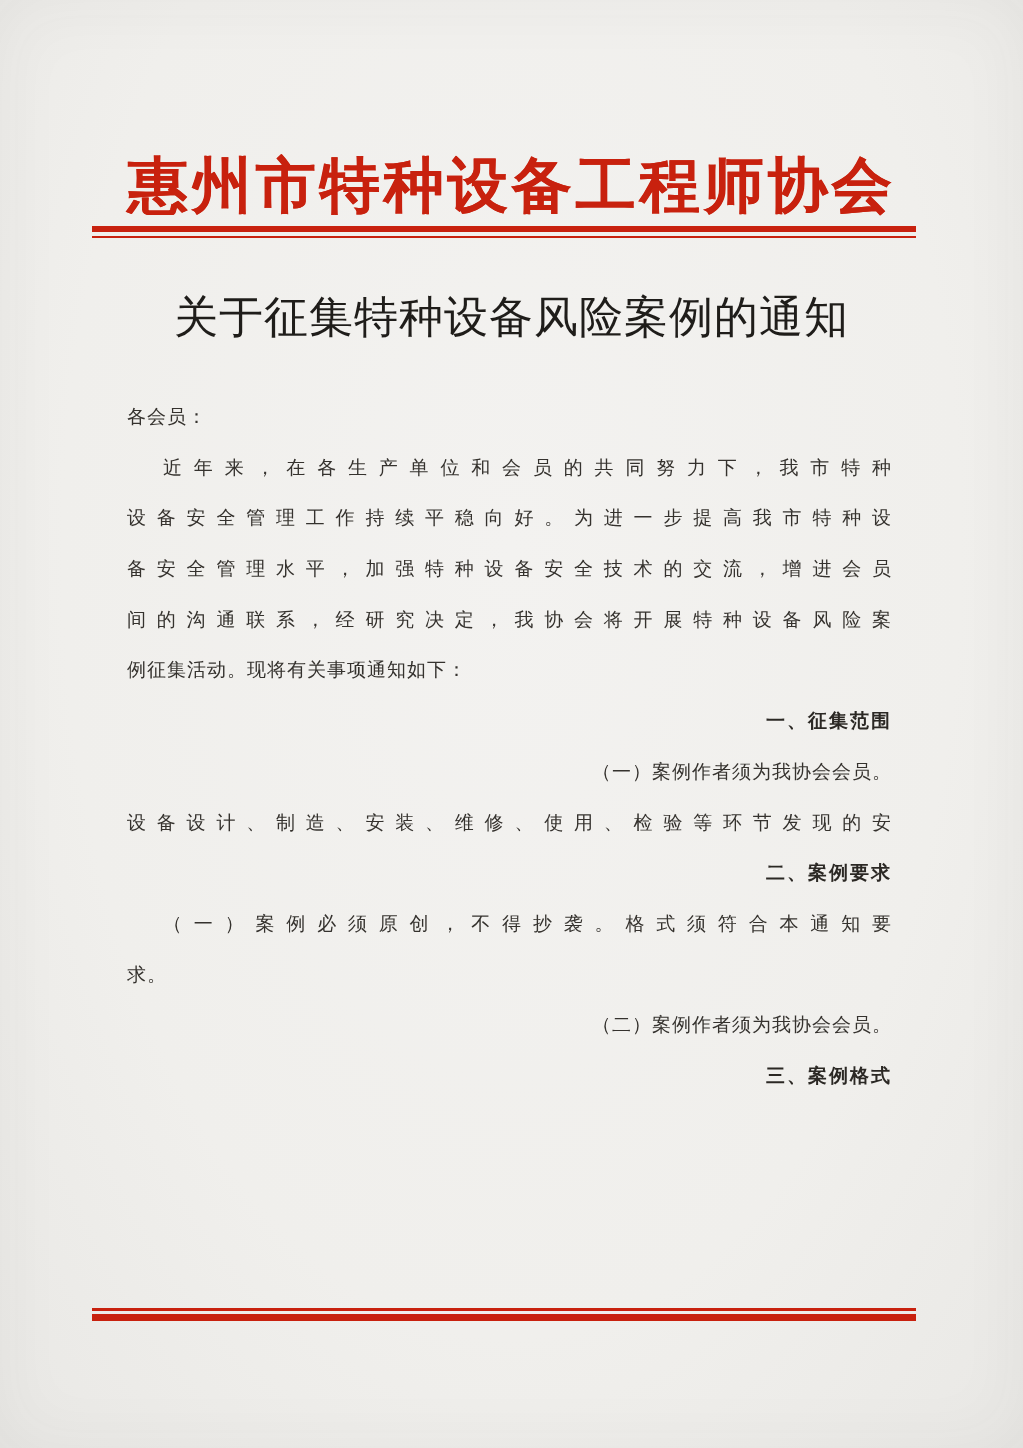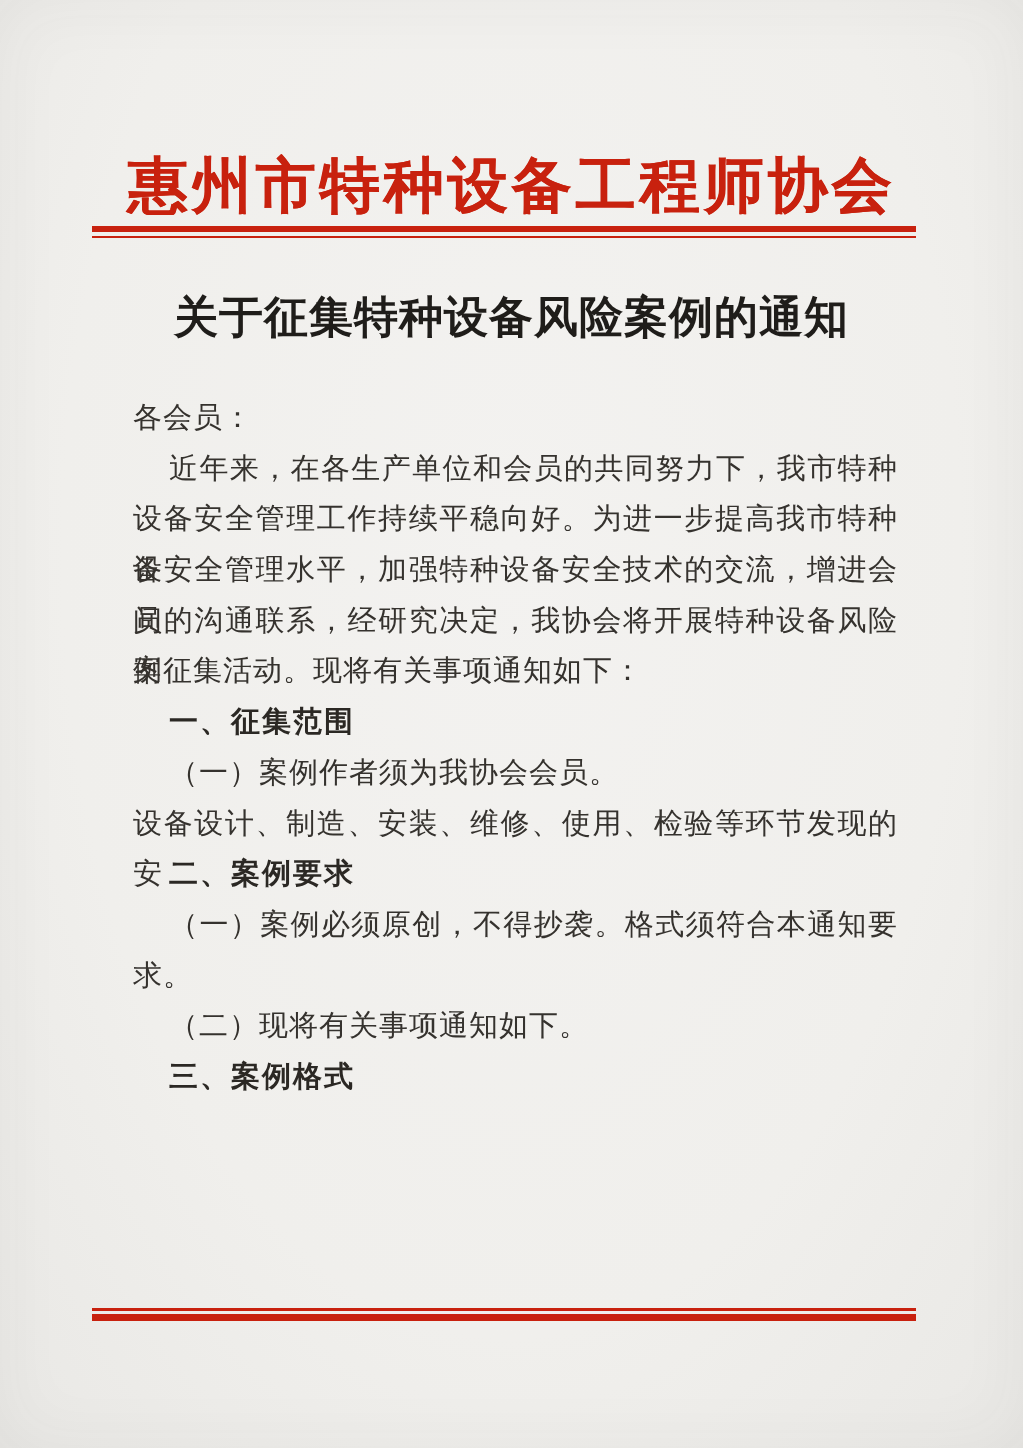--- a/index.html
+++ b/index.html
@@ -40,38 +40,38 @@
   .rule.f-thin  { top: 1308px; height: 3px; }
   .rule.f-thick { top: 1314px; height: 7px; }
 
   
   .doc-title {
     position: absolute;
     top: 288px; left: 0; width: 100%;
     margin: 0;
     text-align: center;
     font-size: 44px;
-    font-weight: bold;
+    font-weight: normal;
     letter-spacing: 1px;
     color: #1f1d1a;
   }
 
   
   .body-text {
     position: absolute;
-    top: 392px; left: 133px; width: 765px;
-    font-size: 29px;
+    top: 392px; left: 127px; width: 765px;
+    font-size: 19px;
     color: var(--ink);
   }
   .line {
     height: 50.7px;
     line-height: 50.7px;
     letter-spacing: 1px;
   }
-  .indent { text-indent: 36px; }
+  .indent { text-indent: 36px; text-align: right; }
   .fill {
     text-align: justify;
     text-align-last: justify;
   }
   .heading {
     font-weight: bold;
     color: #2b2824;
     letter-spacing: 2px;
   }
 </style>
@@ -93,20 +93,20 @@
     <div class="line fill">设备安全管理工作持续平稳向好。为进一步提高我市特种设</div>
     <div class="line fill">备安全管理水平，加强特种设备安全技术的交流，增进会员</div>
     <div class="line fill">间的沟通联系，经研究决定，我协会将开展特种设备风险案</div>
     <div class="line">例征集活动。现将有关事项通知如下：</div>
     <div class="line indent heading">一、征集范围</div>
     <div class="line indent">（一）案例作者须为我协会会员。</div>
     <div class="line fill">设备设计、制造、安装、维修、使用、检验等环节发现的安</div>
     <div class="line indent heading">二、案例要求</div>
     <div class="line indent fill">（一）案例必须原创，不得抄袭。格式须符合本通知要</div>
     <div class="line">求。</div>
-    <div class="line indent">（二）现将有关事项通知如下。</div>
+    <div class="line indent">（二）案例作者须为我协会会员。</div>
     <div class="line indent heading">三、案例格式</div>
   </main>
 
   <div class="rule f-thin"></div>
   <div class="rule f-thick"></div>
 
 </div>
 
 </body></html>

